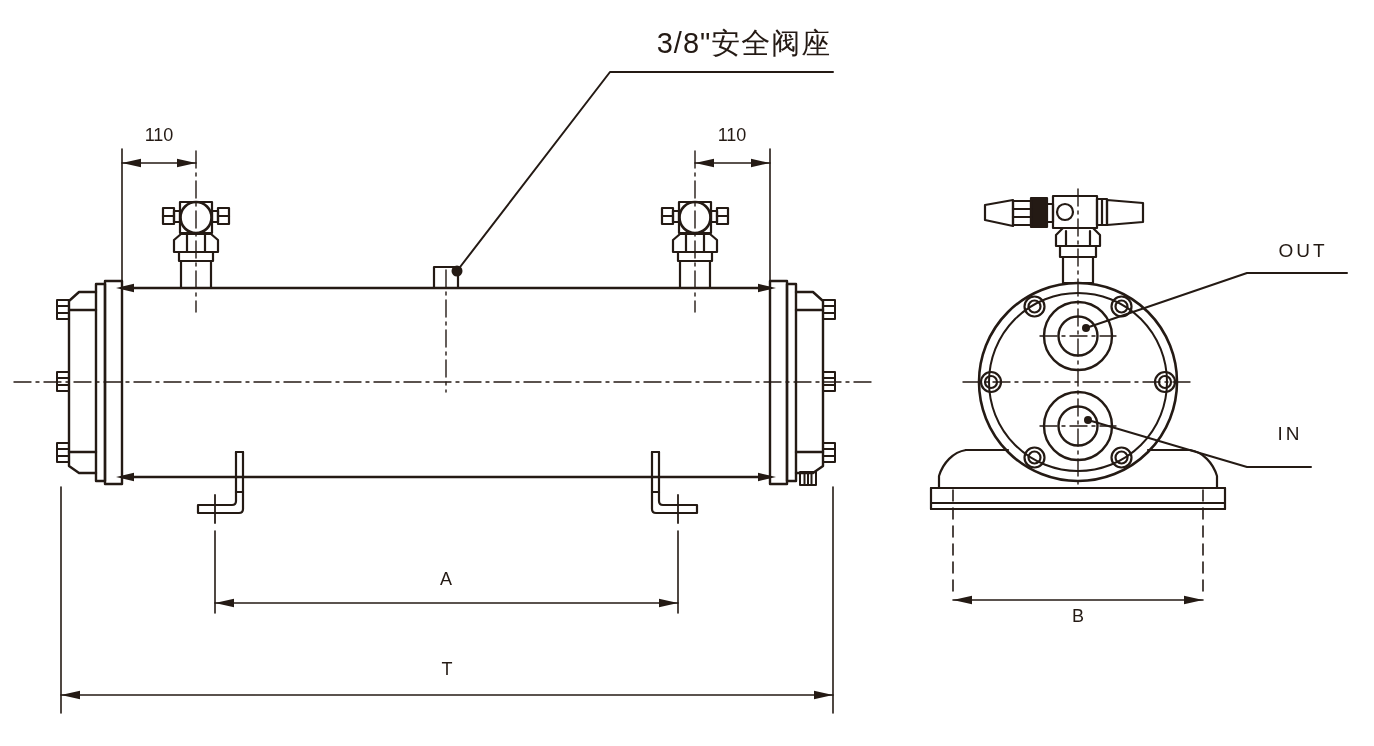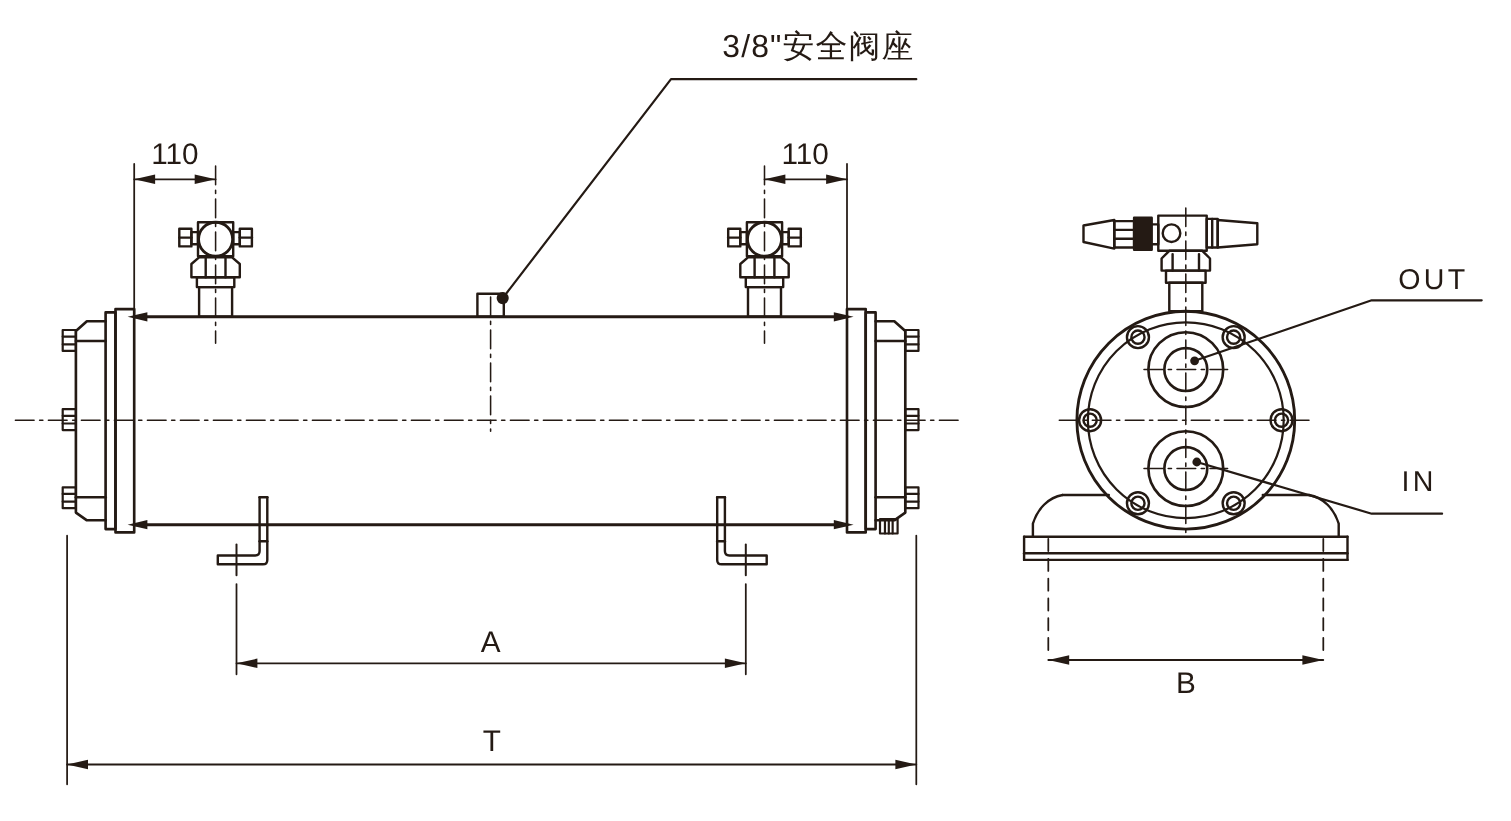--- a/index.html
+++ b/index.html
@@ -1,23 +1,23 @@
 <!DOCTYPE html>
 <html><head>
 <meta charset="utf-8">
 <style>
   html,body{margin:0;padding:0;background:#ffffff;}
   .stage{position:relative;width:1374px;height:746px;background:#ffffff;overflow:hidden;
          font-family:"Liberation Sans",sans-serif;}
   .stage svg{position:absolute;left:0;top:0;}
   .lbl{position:absolute;transform:translateX(-50%);color:#241a14;white-space:nowrap;
        font-family:"Liberation Sans",sans-serif;line-height:1.05;}
-  .dim{font-size:27px;}
+  .dim{font-size:18px;}
   .cn{font-size:29px;letter-spacing:1px;}
-  .port{font-size:26px;letter-spacing:3px;}
+  .port{font-size:19px;letter-spacing:3px;}
 </style>
 </head>
 <body>
 
 <div class="stage">
 
 <svg width="1374" height="746" viewBox="0 0 1374 746" stroke="#241a14" fill="none" stroke-linecap="round" stroke-linejoin="round">
 
   <g>
 

